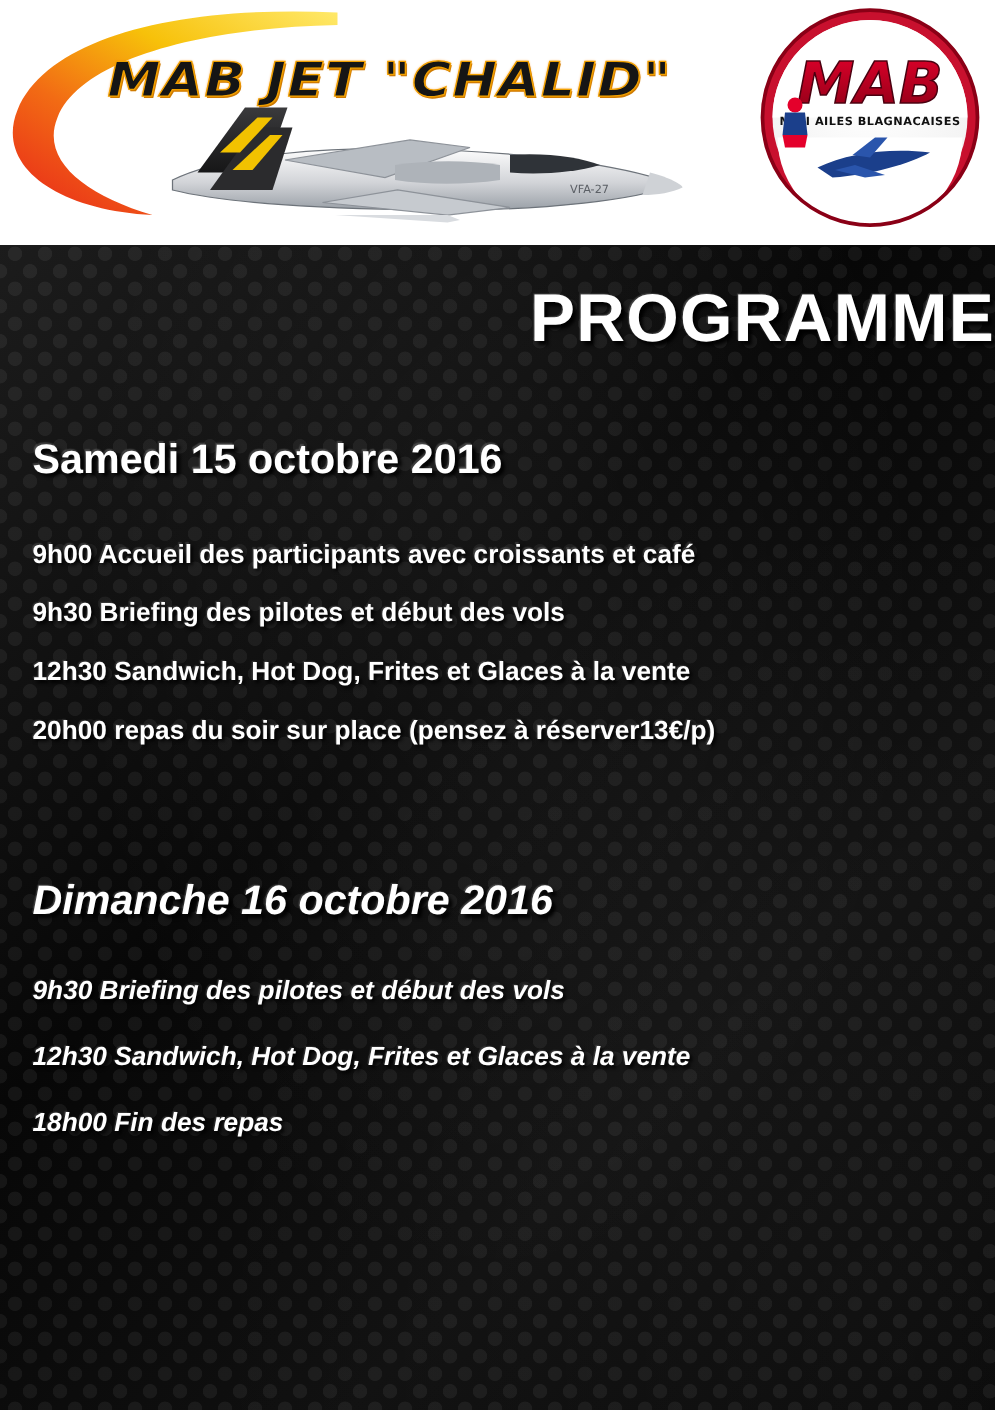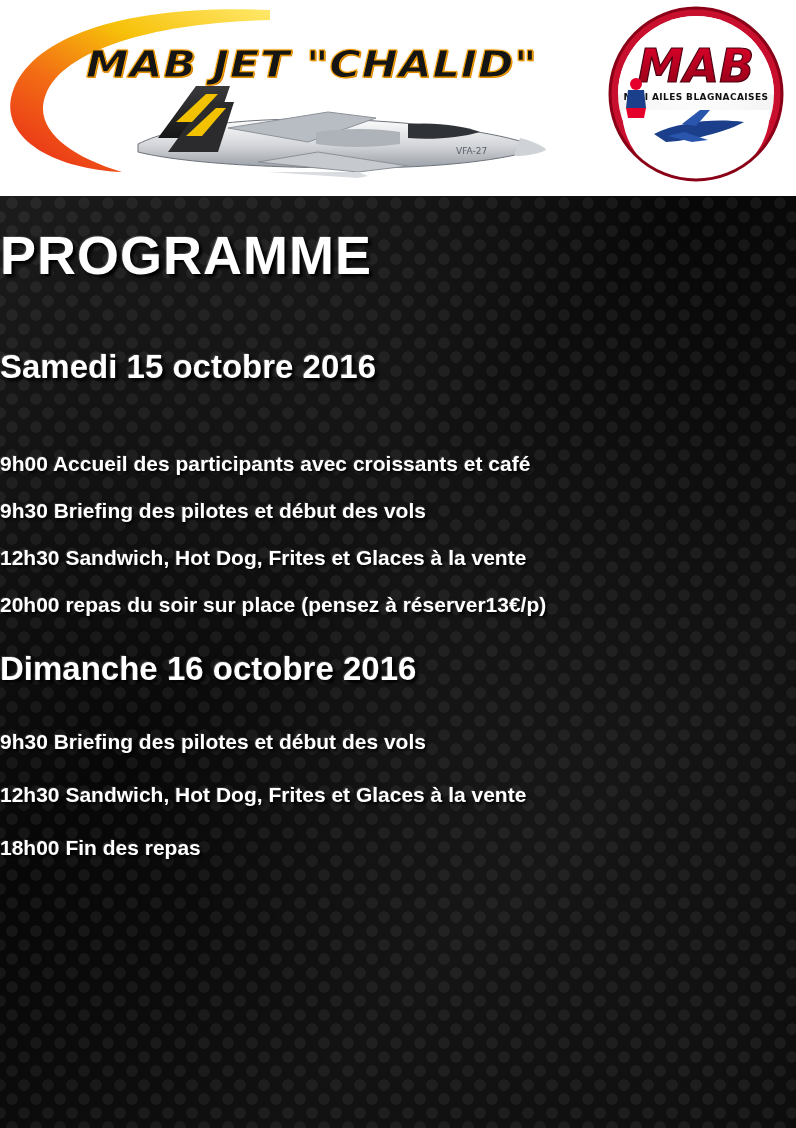--- a/index.html
+++ b/index.html
@@ -95,32 +95,33 @@
       radial-gradient(ellipse at 50% 30%, rgba(255,255,255,0.05) 0%, rgba(0,0,0,0) 60%),
       radial-gradient(ellipse at 90% 95%, rgba(255,255,255,0.035) 0%, rgba(0,0,0,0) 55%);
     pointer-events: none;
   }
 
   .title {
     position: relative;
     z-index: 2;
     margin: 0;
     padding-top: 28px;
-    text-align: left;
+    text-align: right;
     font-family: "Liberation Sans", sans-serif;
     font-weight: bold;
     font-size: 54px;
     letter-spacing: 1px;
     color: #ffffff;
     text-shadow: 3px 3px 3px rgba(0,0,0,0.95), -1px -1px 1px rgba(255,255,255,0.18);
   }
 
   .day-block {
     position: relative;
     z-index: 2;
+    padding-left: 26px;
   }
 
   .day-heading {
     margin: 0;
     font-family: "Liberation Sans", sans-serif;
     font-weight: bold;
     font-size: 33px;
     color: #ffffff;
     text-shadow: 3px 3px 3px rgba(0,0,0,0.95), -1px -1px 1px rgba(255,255,255,0.18);
   }
@@ -128,24 +129,24 @@
   .entry {
     font-family: "Liberation Sans", sans-serif;
     font-weight: bold;
     font-size: 21px;
     color: #ffffff;
     text-shadow: 2px 2px 3px rgba(0,0,0,0.95), -1px -1px 1px rgba(255,255,255,0.15);
     white-space: nowrap;
   }
 
   #day-1 { margin-top: 62px; }
-  #day-1 .entry-list { margin-top: 66px; }
+  #day-1 .entry-list { margin-top: 46px; }
   #day-1 .entry { margin-bottom: 23px; }
 
-  #day-2 { margin-top: 33px; }
+  #day-2 { margin-top: 104px; font-style: italic; }
   #day-2 .entry-list { margin-top: 42px; }
   #day-2 .entry { margin-bottom: 29px; }
 </style>
 </head>
 <body>
 
 <div class="page">
 
   <div class="header">
 

